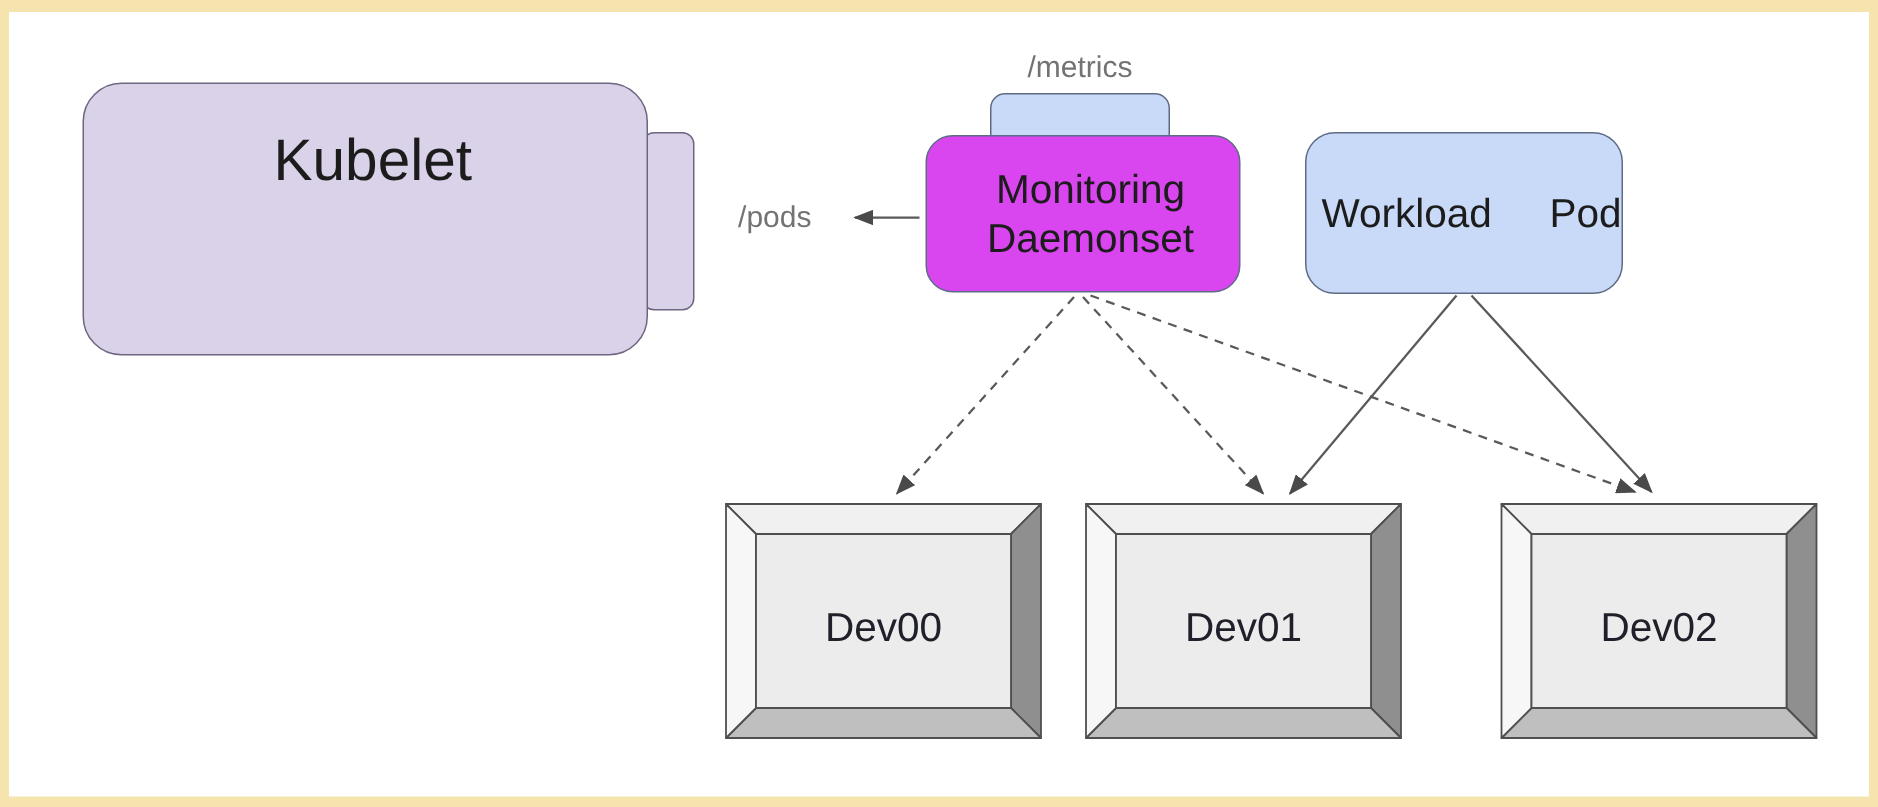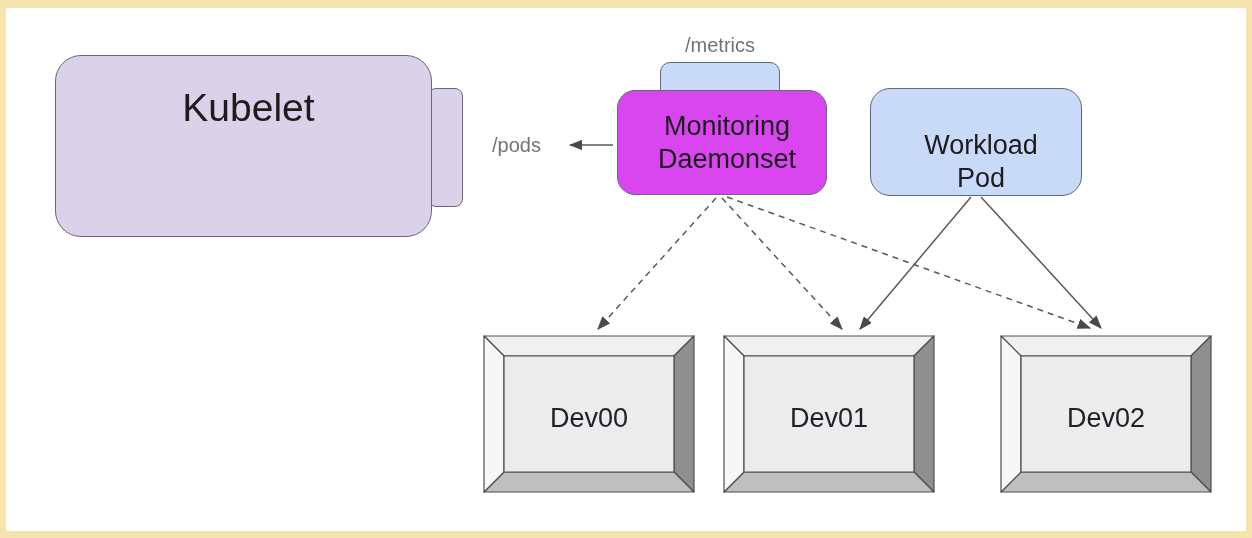--- a/index.html
+++ b/index.html
@@ -28,21 +28,21 @@
     border:1.5px solid #5d6b85;border-radius:10px;
   }
   .md-box{
     left:617px;top:90px;width:210px;height:105px;background:#d946ef;
     border:1.6px solid #5d6b85;border-radius:18px;
     display:flex;flex-direction:column;justify-content:center;align-items:center;
   }
   .wp-box{
     left:870px;top:88px;width:212px;height:108px;background:#c9daf8;
     border:1.6px solid #5d6b85;border-radius:20px;
-    display:flex;flex-direction:column;justify-content:flex-end;align-items:center;
+    display:flex;flex-direction:row;justify-content:space-between;align-items:center;
   }
   .md-box .ln,.wp-box .ln{font-size:27px;line-height:33px;color:#1c1c1c;}
   
   .ep-label{position:absolute;font-size:20px;line-height:24px;color:#737373;}
   .metrics-label{left:655px;top:33px;width:130px;text-align:center;}
   .pods-label{left:461px;top:133px;width:80px;text-align:right;}
   
   .device{position:absolute;width:212px;height:158px;top:335px;}
   .device svg{position:absolute;left:0;top:0;}
   .device .lbl{

